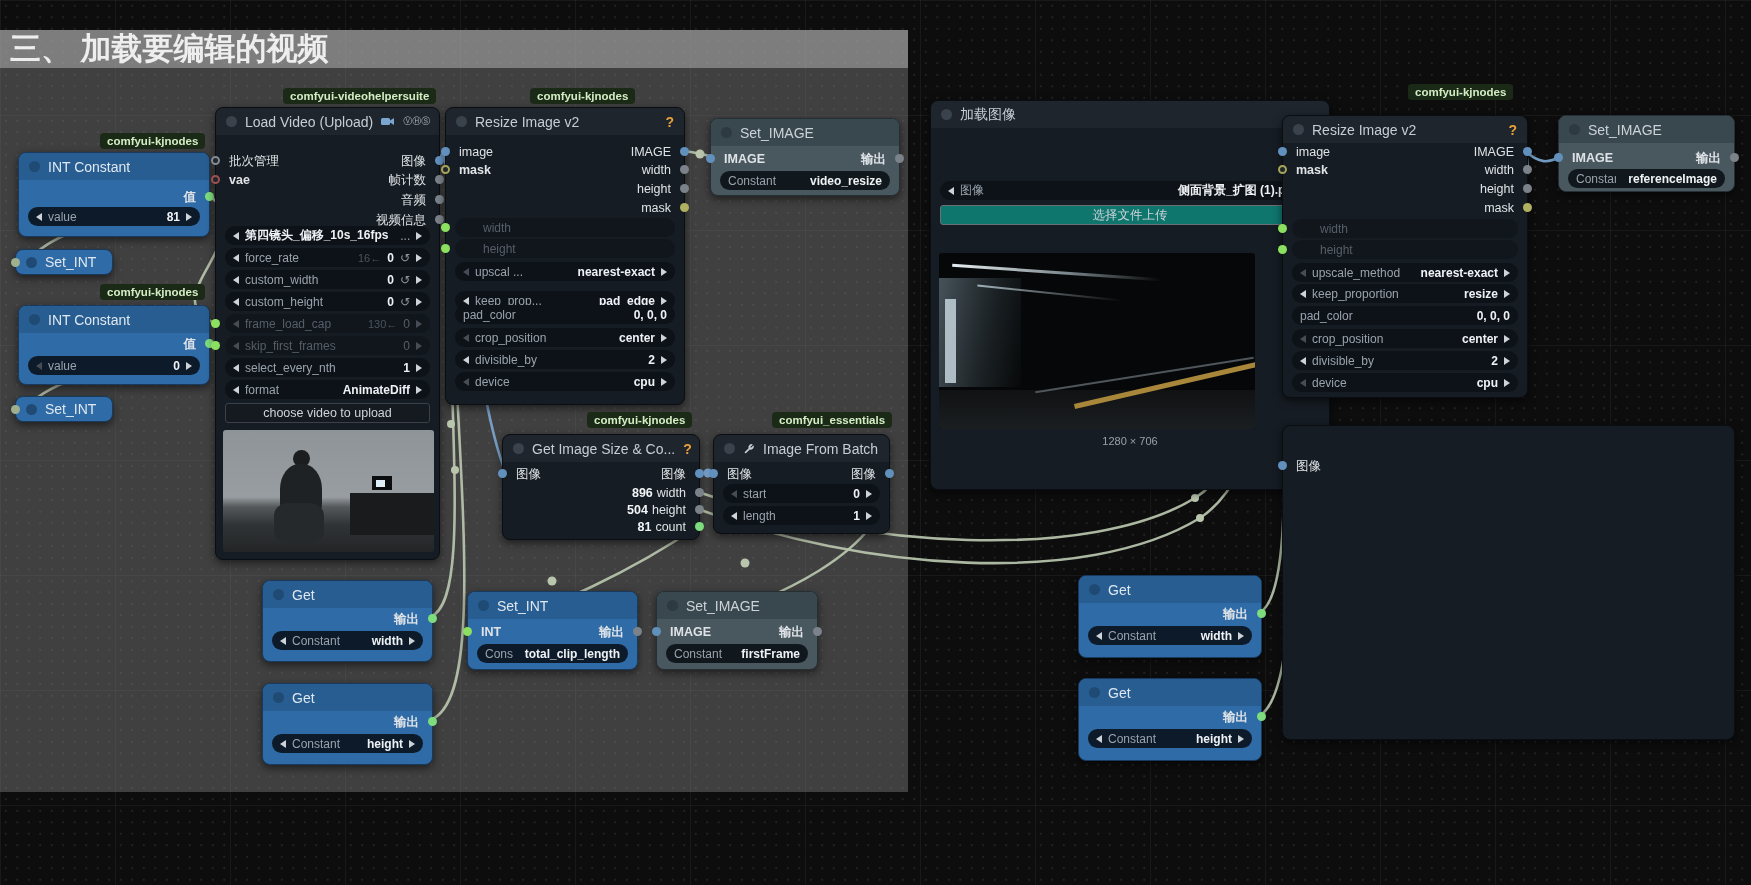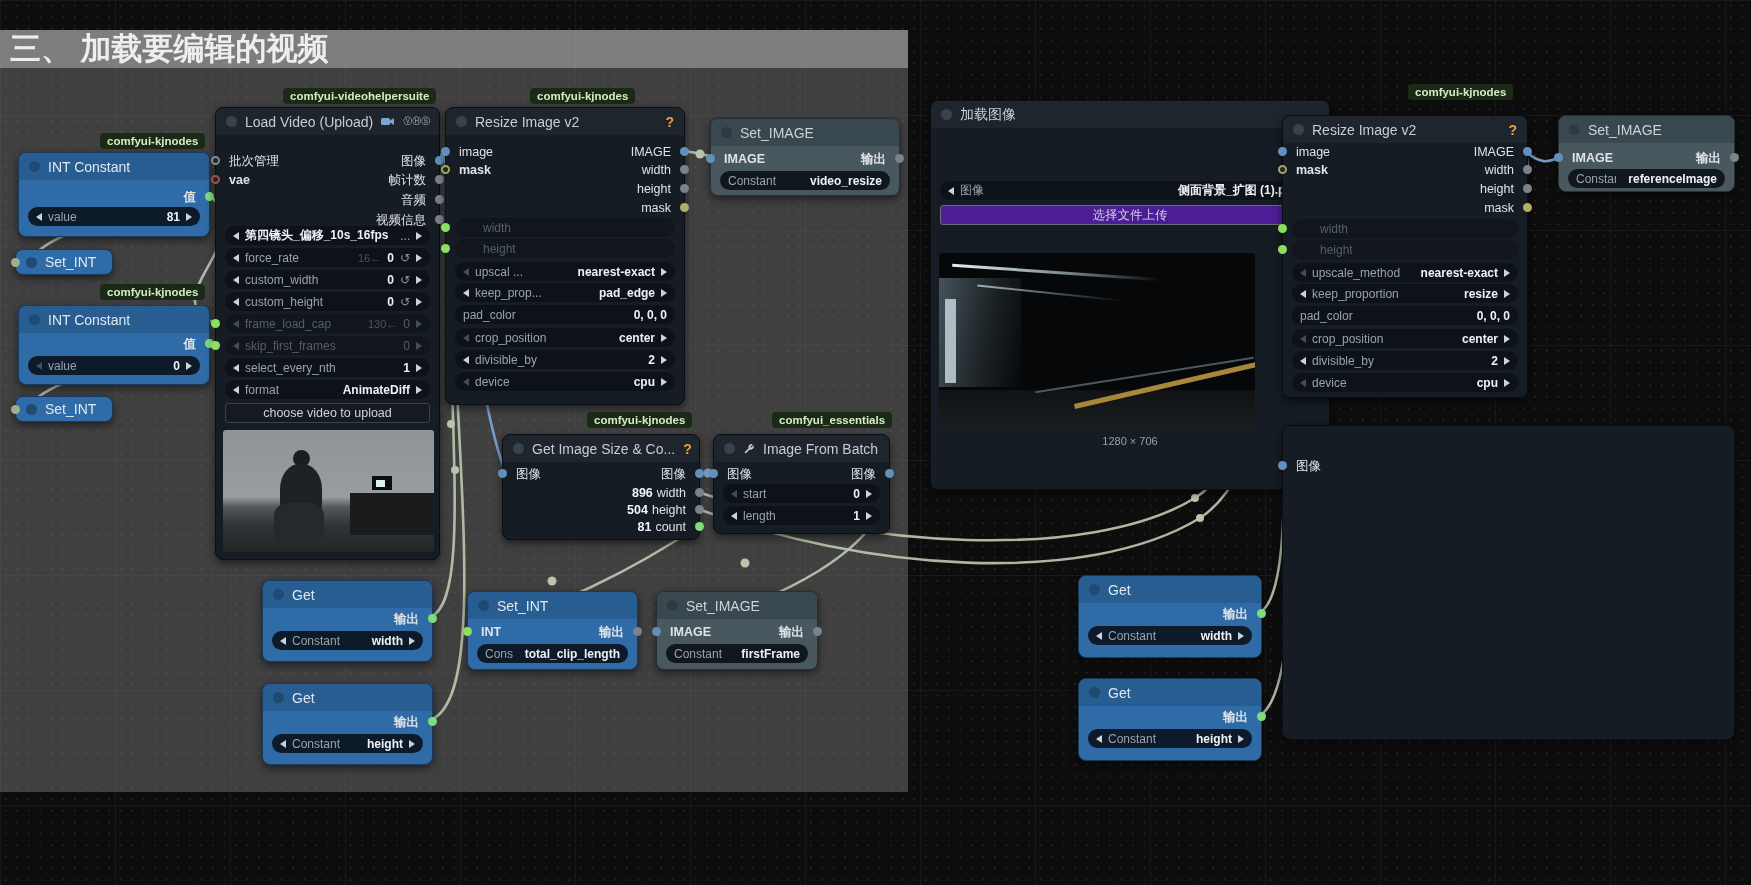--- a/index.html
+++ b/index.html
@@ -62,21 +62,21 @@
   .pill .reset{color:#8d969f;font-size:12px;}
   .pill.dim{background:#11161d;}
   .pill.dim .plabel,.pill.dim .pvalue,.pill.dim .reset{color:#565e68;font-weight:normal;}
   .tri{width:0;height:0;border-top:4.5px solid transparent;border-bottom:4.5px solid transparent;flex:0 0 auto;}
   .triL{border-right:6px solid #cdd3d9;}
   .triR{border-left:6px solid #cdd3d9;}
   .tri.dimt.triL{border-right-color:#454c55;}
   .tri.dimt.triR{border-left-color:#454c55;}
   .nbutton{position:absolute;left:9px;right:9px;height:20px;background:#151a21;border:1px solid #3a414a;
     border-radius:3px;color:#ced4da;font-size:12.5px;display:flex;align-items:center;justify-content:center;box-sizing:border-box;}
-  .nbutton.outline{background:#4c1d95;border-color:#6b7076;}
+  .nbutton.outline{background:#0f766e;border-color:#6b7076;}
   .thumb{position:absolute;overflow:hidden;border-radius:3px;}
   .cap{position:absolute;width:100%;text-align:center;color:#9aa0a6;font-size:11px;}
   svg.micon{flex:0 0 auto;}
 </style>
 </head>
 <body>
 
 <div id="canvas">
 
   <div class="group gray">
@@ -293,21 +293,21 @@
     </div>
     <span class="dot in lime" style="top:136px"></span>
 
     <div class="pill" style="top:154px">
       <span class="tri triL dimt"></span>
       <span class="plabel">upscal ...</span>
       <span class="flex"></span>
       <span class="pvalue">nearest-exact</span>
       <span class="tri triR"></span>
     </div>
-    <div class="pill" style="top:175px">
+    <div class="pill" style="top:183px">
       <span class="tri triL"></span>
       <span class="plabel">keep_prop...</span>
       <span class="flex"></span>
       <span class="pvalue">pad_edge</span>
       <span class="tri triR"></span>
     </div>
     <div class="pill" style="top:197px">
       <span class="plabel">pad_color</span>
       <span class="flex"></span>
       <span class="pvalue">0, 0, 0</span>

